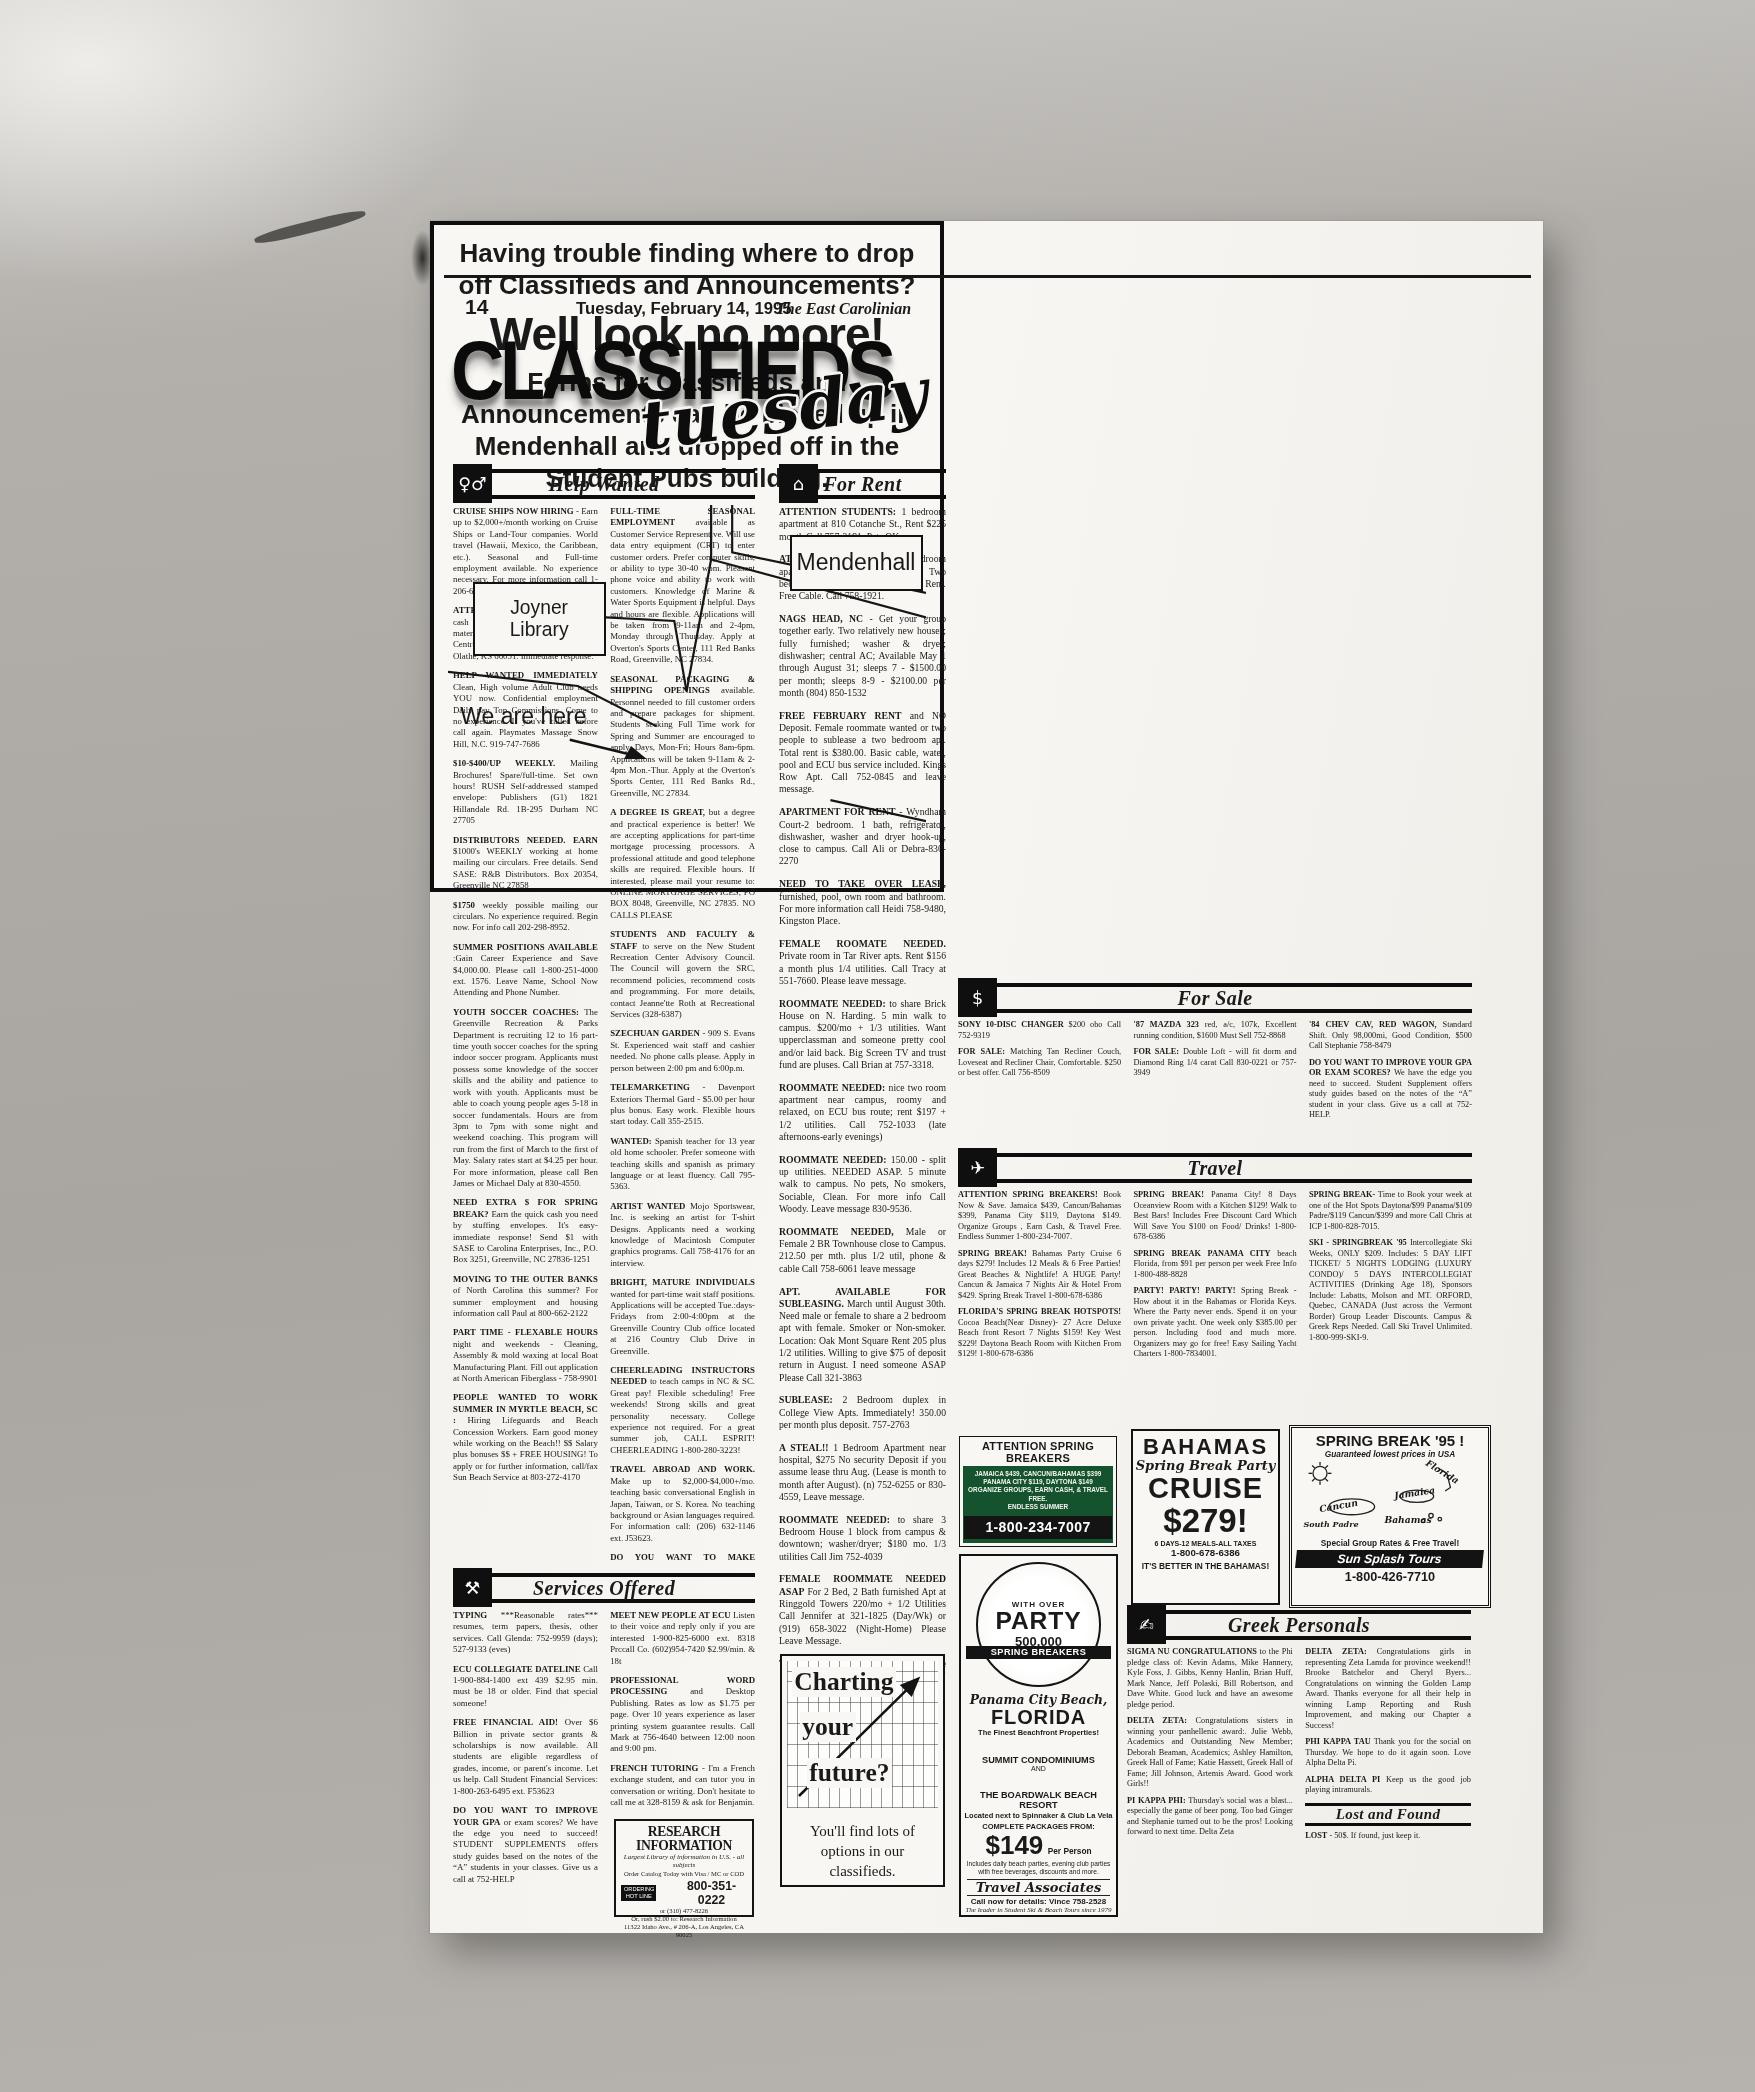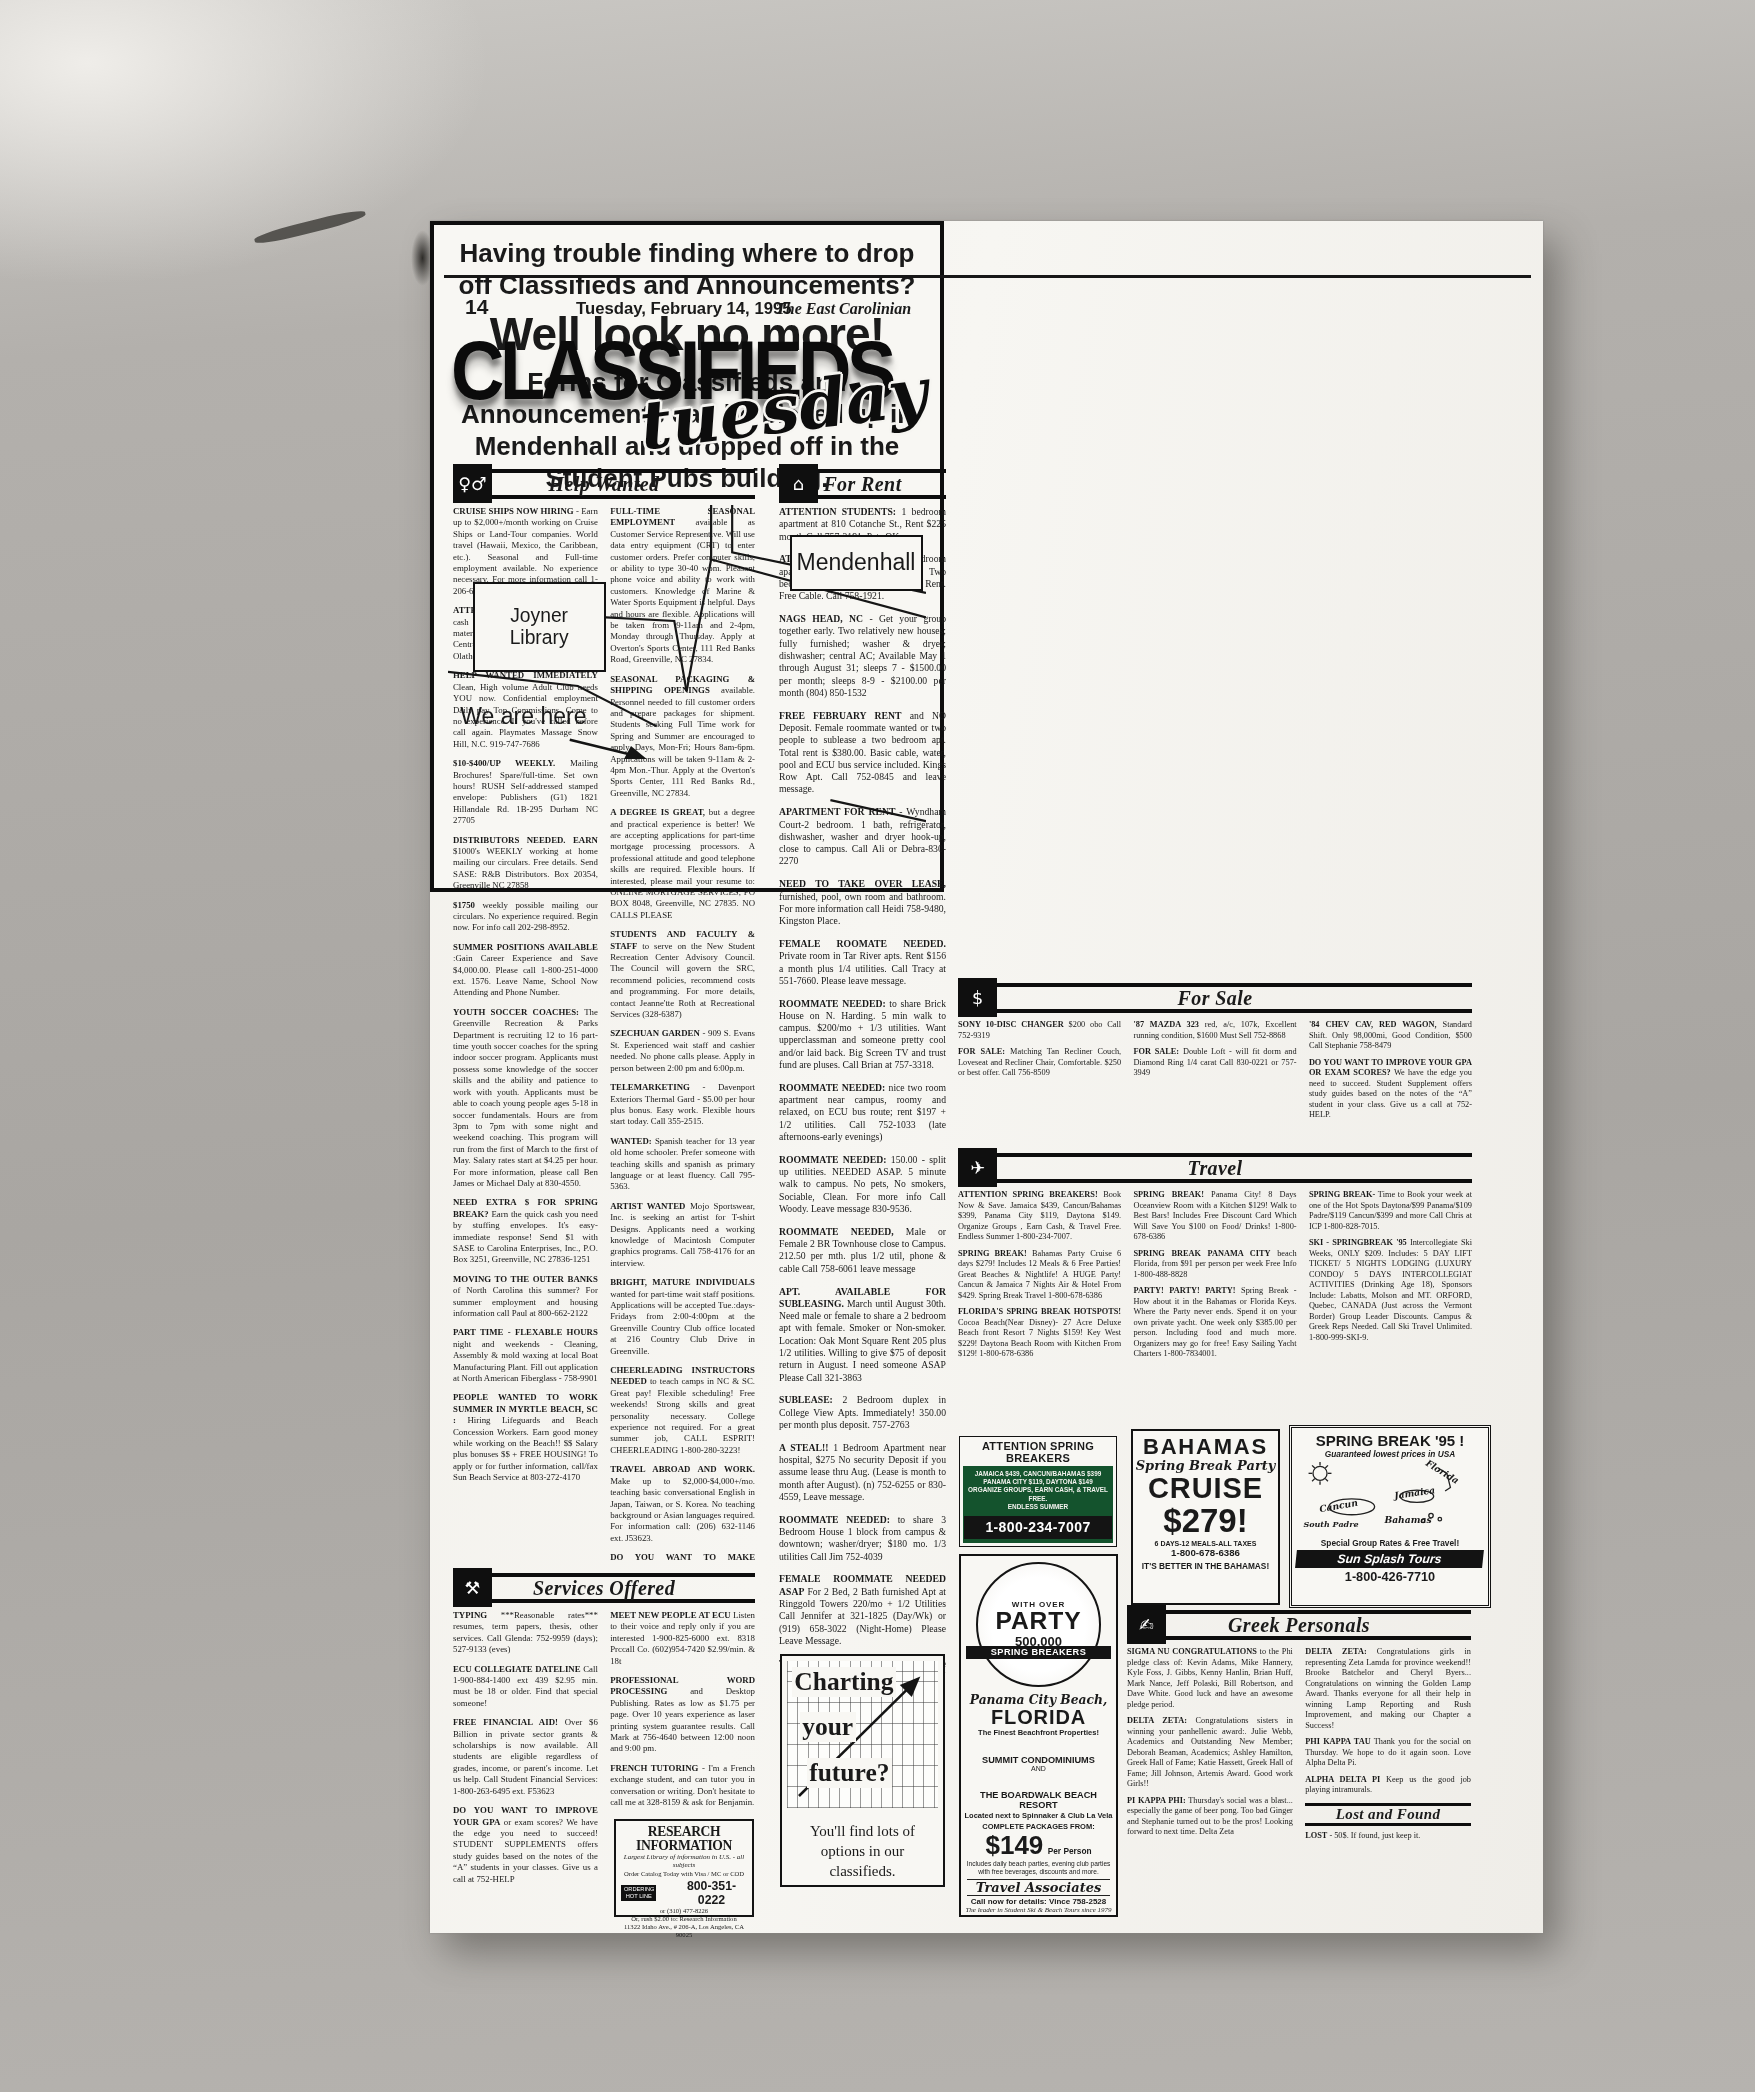--- a/index.html
+++ b/index.html
@@ -60,21 +60,21 @@
   #for-rent .ad { font-size:9.7px; line-height:12.3px; margin-bottom:10.5px; }
 
   #announcement { left:528px; top:70px; width:514px; height:671px; border:4.4px solid #0e0e0e; background:#f8f7f3; padding:12.3px 14px 7px; }
   .ann-head, .ann-body { font-family:"Liberation Sans",sans-serif; font-weight:bold; font-size:26px; line-height:32px; text-align:center; }
   .ann-big { font-family:"Liberation Sans",sans-serif; font-weight:bold; font-size:46px; line-height:49px; letter-spacing:-0.9px; margin:8.8px 0 7px; text-align:center; }
   .diagram { position:relative; height:318px; margin-top:10.5px; }
   .roads { position:absolute; inset:0; width:100%; height:100%; }
   .roads path { stroke:#161616; stroke-width:2.5; fill:none; }
   .map-box { position:absolute; border:2.6px solid #121212; background:#f8f7f3; display:flex; align-items:center; justify-content:center;
     text-align:center; font-family:"Liberation Sans",sans-serif; padding:3.5px; }
-  .joyner { left:24.6px; top:77px; width:133px; height:90px; font-size:19.3px; }
+  .joyner { left:24.6px; top:77px; width:133px; height:74px; font-size:19.3px; }
   .mendenhall { right:3.5px; top:30px; width:133px; height:56px; font-size:23px; }
   .pubs { left:209px; top:186px; width:174px; height:109px; font-size:19.3px; }
   .map-here { position:absolute; left:12.3px; top:198px; width:132px; font-size:23px; font-family:"Liberation Sans",sans-serif; }
   .map-arrow { position:absolute; left:118px; top:226px; width:88px; height:35px; }
   .map-arrow line { stroke:#141414; stroke-width:3; }
   .map-arrow polygon { fill:#141414; }
 
   #for-sale { left:528px; top:762px; width:514px; }
   #for-sale .cols { height:135px; }
   #travel { left:528px; top:932px; width:514px; }

